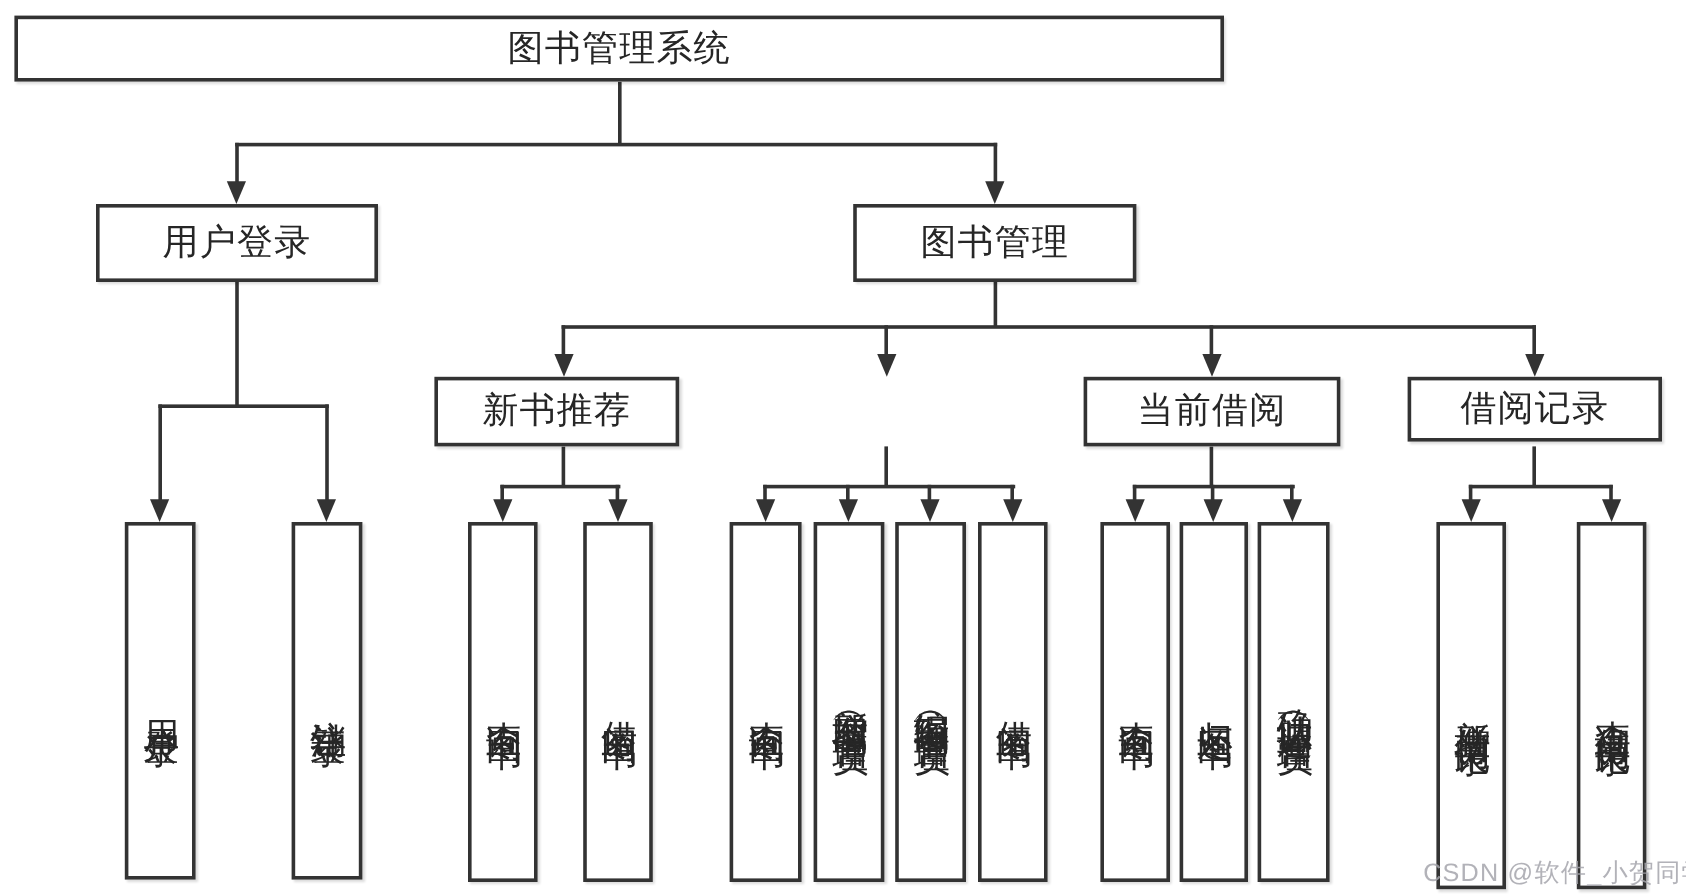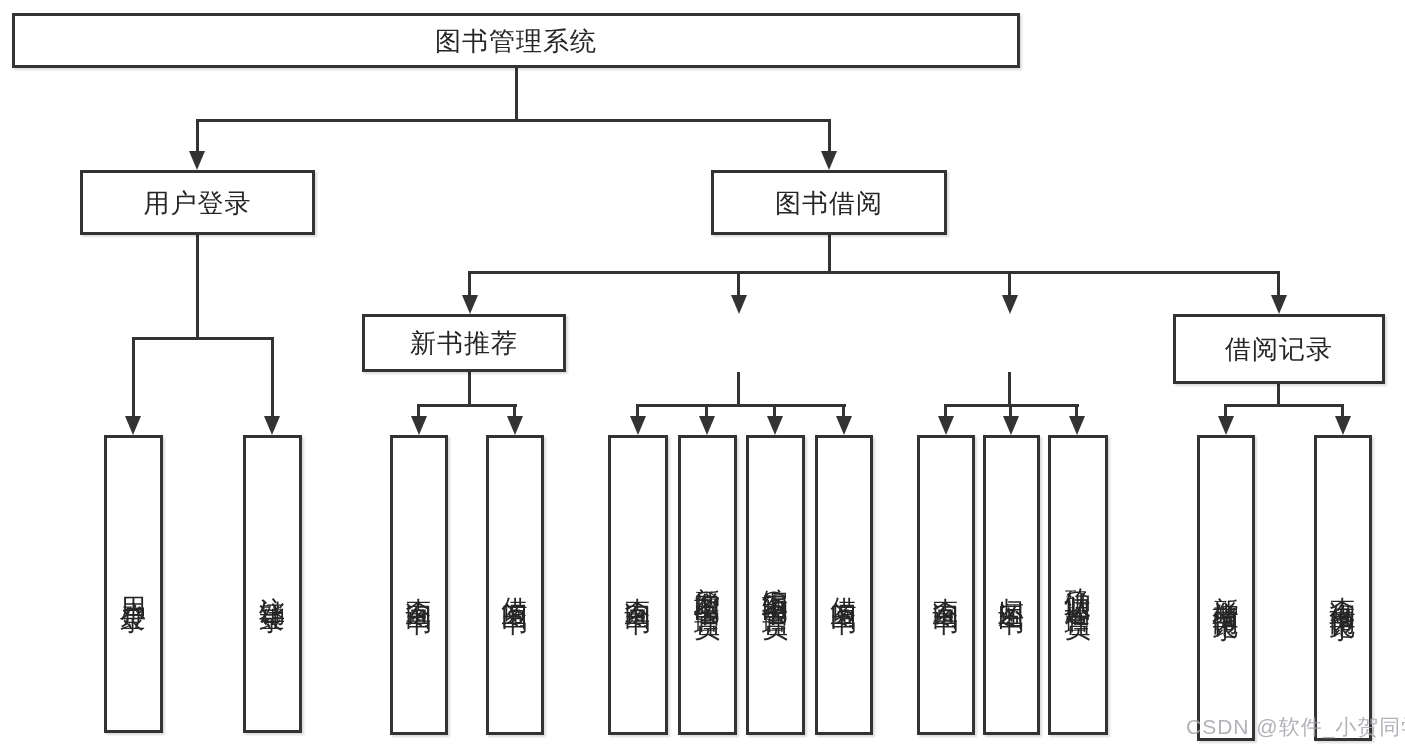--- a/index.html
+++ b/index.html
@@ -31,21 +31,21 @@
   .node {
     position: absolute;
     box-sizing: border-box;
     background: #ffffff;
     border: 3px solid #333333;
     box-shadow: 2px 2px 2px rgba(0,0,0,0.14);
     display: flex;
     align-items: center;
     justify-content: center;
     color: #262626;
-    font-size: 26px;
+    font-size: 30px;
     line-height: 1;
     white-space: nowrap;
   }
   .node.h {
     letter-spacing: 1px;
   }
   .node.v {
     writing-mode: vertical-rl;
     letter-spacing: 4px;
     padding: 6px 0;
@@ -96,23 +96,24 @@
       <div class="line" style="left: 1009px; top: 404px; width: 3px; height: 14px;"></div>
       <div class="line" style="left: 1075px; top: 404px; width: 3px; height: 14px;"></div>
       <div class="line" style="left: 1277px; top: 372px; width: 3px; height: 34px;"></div>
       <div class="line" style="left: 1224px; top: 404px; width: 120px; height: 3px;"></div>
       <div class="line" style="left: 1224px; top: 404px; width: 3px; height: 14px;"></div>
       <div class="line" style="left: 1341px; top: 404px; width: 3px; height: 14px;"></div>
     </div>
   <div class="layer" id="nodes-layer">
       <div class="node h" style="left: 12px; top: 13px; width: 1008px; height: 55px;">图书管理系统</div>
       <div class="node h" style="left: 80px; top: 170px; width: 235px; height: 65px;">用户登录</div>
-      <div class="node h" style="left: 711px; top: 170px; width: 236px; height: 65px;">图书借阅</div>
+      <div class="node h" style="left: 711px; top: 170px; width: 236px; height: 65px;">图书管理</div>
       <div class="node h" style="left: 362px; top: 314px; width: 204px; height: 58px;">新书推荐</div>
-      <div class="node h" style="left: 1173px; top: 314px; width: 212px; height: 70px;">借阅记录</div>
+      <div class="node h" style="left: 903px; top: 314px; width: 214px; height: 58px;">当前借阅</div>
+      <div class="node h" style="left: 1173px; top: 314px; width: 212px; height: 54px;">借阅记录</div>
       <div class="node v" style="left: 104px; top: 435px; width: 59px; height: 298px;">用户登录</div>
       <div class="node v" style="left: 243px; top: 435px; width: 59px; height: 298px;">注销登录</div>
       <div class="node v" style="left: 390px; top: 435px; width: 58px; height: 300px;">查询图书</div>
       <div class="node v" style="left: 486px; top: 435px; width: 58px; height: 300px;">借阅图书</div>
       <div class="node v" style="left: 608px; top: 435px; width: 60px; height: 300px;">查询图书</div>
       <div class="node v" style="left: 678px; top: 435px; width: 59px; height: 300px;">新增图书（管理员）</div>
       <div class="node v" style="left: 746px; top: 435px; width: 59px; height: 300px;">编辑图书（管理员）</div>
       <div class="node v" style="left: 815px; top: 435px; width: 58px; height: 300px;">借阅图书</div>
       <div class="node v" style="left: 917px; top: 435px; width: 58px; height: 300px;">查询图书</div>
       <div class="node v" style="left: 983px; top: 435px; width: 57px; height: 300px;">归还图书</div>

